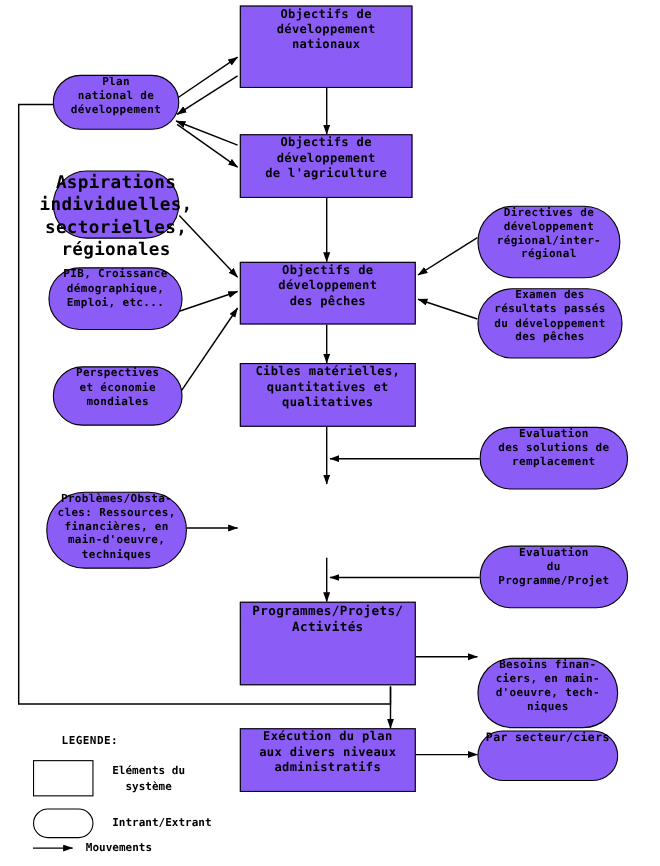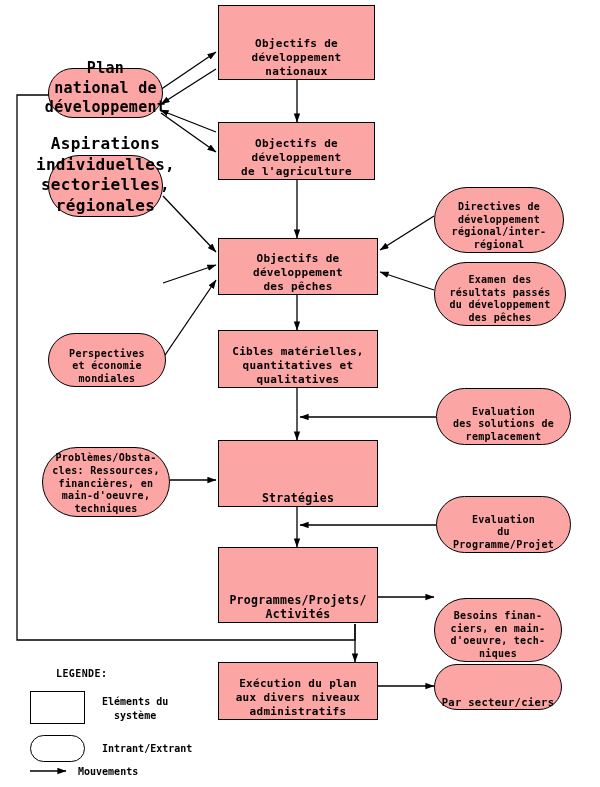--- a/index.html
+++ b/index.html
@@ -19,25 +19,25 @@
     position: absolute;
     left: 0;
     top: 0;
     width: 600px;
     height: 787px;
   }
   .node {
     position: absolute;
     box-sizing: border-box;
     display: flex;
-    align-items: flex-end;
+    align-items: flex-start;
     justify-content: center;
     text-align: center;
     color: #000000;
-    background: #fca5a5;
+    background: #8b5cf6;
     border: 1.6px solid #000000;
     z-index: 2;
     letter-spacing: 0.3px;
   }
   .node.rect {
     border-radius: 0;
   }
   .node.oval {
     border-radius: 999px / 999px;
   }
@@ -126,21 +126,21 @@
       <line x1="30" y1="771" x2="66" y2="771" marker-end="url(#ah)"></line>
     </g>
   </svg>
 
   <div class="node rect" style="left:218px; top:5px; width:157px; height:75px; font-size:11px;">
     <span class="txt">Objectifs de
 développement
 nationaux</span>
   </div>
 
-  <div class="node oval" style="left:48px; top:68px; width:115px; height:50px; font-size:15px;">
+  <div class="node oval" style="left:48px; top:68px; width:115px; height:50px; font-size:10px;">
     <span class="txt">Plan
 national de
 développement</span>
   </div>
 
   <div class="node rect" style="left:218px; top:122px; width:157px; height:58px; font-size:11px;">
     <span class="txt">Objectifs de
 développement
 de l'agriculture</span>
   </div>
@@ -152,20 +152,25 @@
 régionales</span>
   </div>
 
   <div class="node oval" style="left:434px; top:187px; width:130px; height:66px; font-size:10px;">
     <span class="txt">Directives de
 développement
 régional/inter-
 régional</span>
   </div>
 
+  <div class="node oval" style="left:44px; top:243px; width:122px; height:57px; font-size:10px;">
+    <span class="txt">PIB, Croissance
+démographique,
+Emploi, etc...</span>
+  </div>
 
   <div class="node rect" style="left:218px; top:238px; width:160px; height:57px; font-size:11px;">
     <span class="txt">Objectifs de
 développement
 des pêches</span>
   </div>
 
   <div class="node oval" style="left:434px; top:262px; width:132px; height:64px; font-size:10px;">
     <span class="txt">Examen des
 résultats passés
@@ -192,23 +197,20 @@
   </div>
 
   <div class="node oval" style="left:42px; top:447px; width:128px; height:70px; font-size:10px;">
     <span class="txt">Problèmes/Obsta-
 cles: Ressources,
 financières, en
 main-d'oeuvre,
 techniques</span>
   </div>
 
-  <div class="node rect" style="left:218px; top:440px; width:160px; height:67px; font-size:11.5px;">
-    <span class="txt">Stratégies</span>
-  </div>
 
   <div class="node oval" style="left:436px; top:496px; width:135px; height:57px; font-size:10px;">
     <span class="txt">Evaluation
 du
 Programme/Projet</span>
   </div>
 
   <div class="node rect" style="left:218px; top:547px; width:160px; height:76px; font-size:11.5px;">
     <span class="txt">Programmes/Projets/
 Activités</span>

